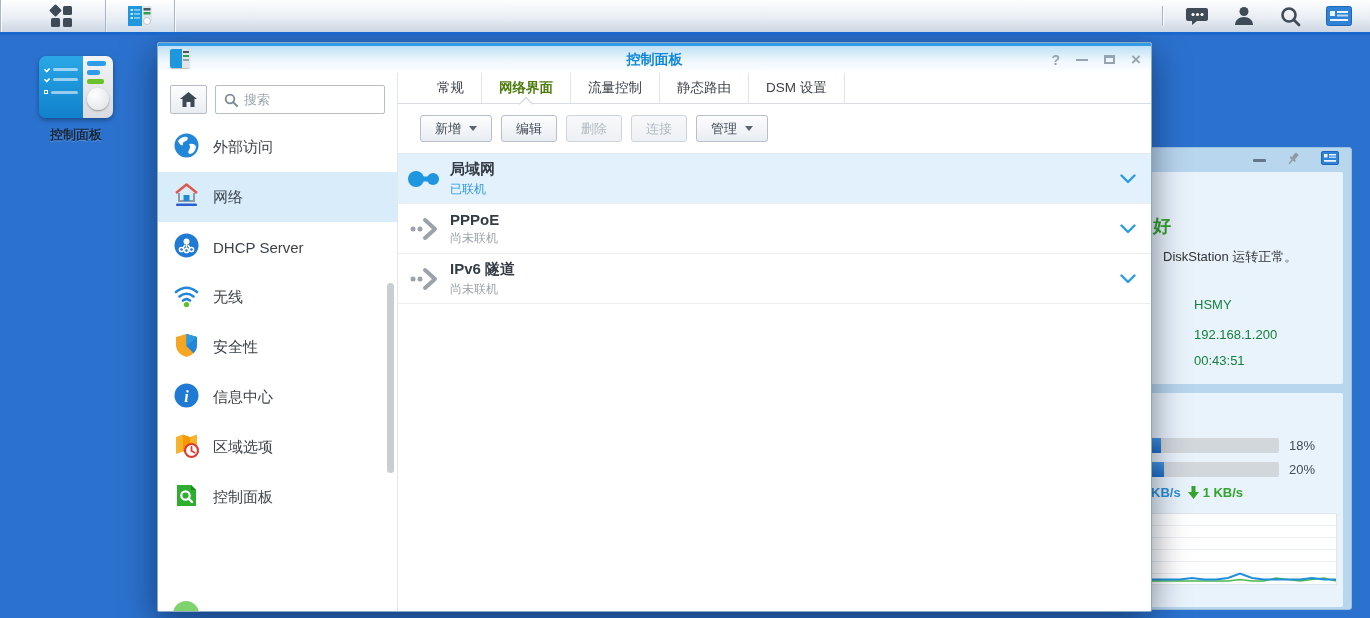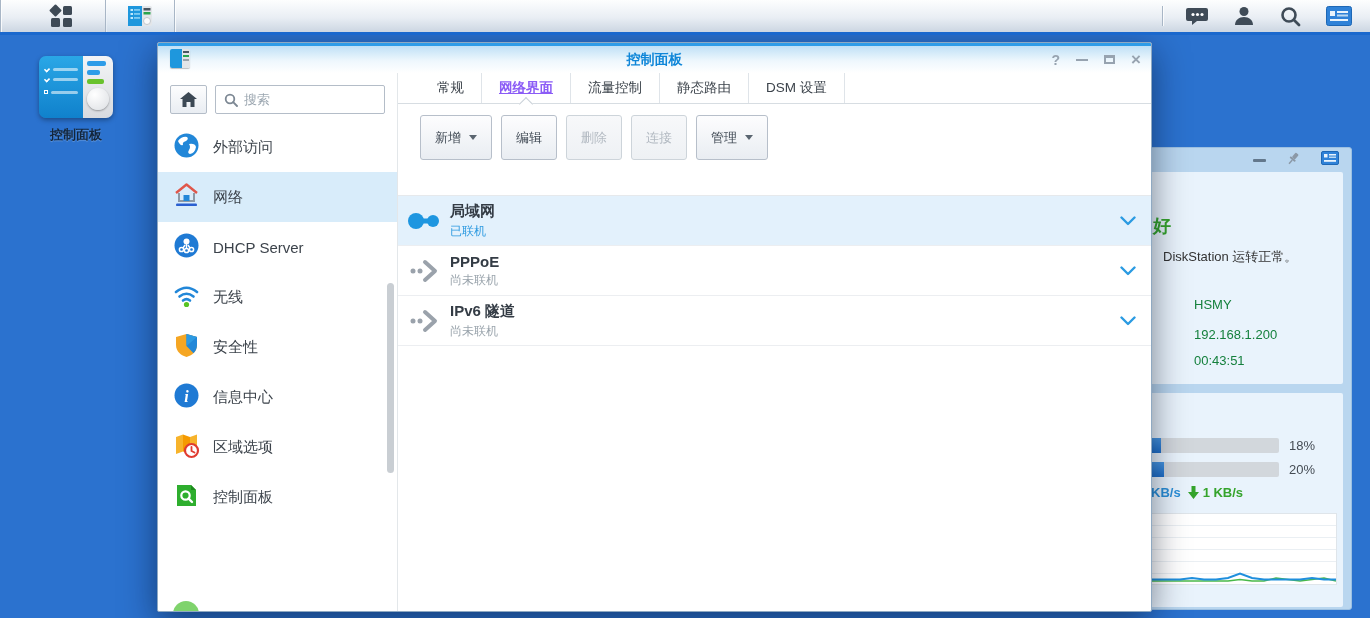--- a/index.html
+++ b/index.html
@@ -83,29 +83,29 @@
   .chev-up { width:8px; height:8px; border-left:2px solid #2a8fd8; border-top:2px solid #2a8fd8; transform:rotate(45deg) translateY(2px); }
   .sb-scroll { position:absolute; right:3px; top:210px; width:7px; height:190px; background:#c9ced3; border-radius:4px; }
   .sb-partial { position:absolute; left:15px; bottom:-16px; width:26px; height:26px; border-radius:50%; background:#7fd36c; }
 
   
   .content { flex:1; display:flex; flex-direction:column; min-width:0; }
   .tabsbar { height:31px; flex:0 0 31px; display:flex; align-items:stretch; padding-left:22px; border-bottom:1px solid #d7dde2; }
   .tab { position:relative; display:flex; align-items:center; padding:0 17px; font-size:13.5px; color:#3c434b; cursor:pointer; }
   .tab + .tab { border-left:1px solid #dfe4e9; }
   .tab.last-sep { border-right:1px solid #dfe4e9; }
-  .tab.active { color:#8b5cf6; font-weight:bold;text-decoration:underline; }
+  .tab.active { color:#4d7c0f; font-weight:bold; }
   .tab.active::after { content:""; position:absolute; left:50%; bottom:-6px; margin-left:-5px; width:9px; height:9px;
     background:#fff; border-left:1px solid #c9d1d8; border-top:1px solid #c9d1d8; transform:rotate(45deg); }
   .toolbar { display:flex; gap:9px; padding:11px 0 11px 22px; }
-  .btn { display:inline-flex; align-items:center; gap:8px; height:45px; padding:0 14px; font-size:13px; color:#414a55;
+  .btn { display:inline-flex; align-items:center; gap:8px; height:27px; padding:0 14px; font-size:13px; color:#414a55;
     border:1px solid #b7bfca; border-radius:3px; background:linear-gradient(#fdfdfe,#e9edf2); cursor:pointer; }
   .btn.disabled { color:#b3bac2; border-color:#cdd4da; background:linear-gradient(#f7f8fa,#eef1f4); cursor:default; }
   .btn .caret { width:0; height:0; border-left:4px solid transparent; border-right:4px solid transparent; border-top:5px solid #5a6570; }
-  .iflist { border-top:1px solid #e6e9ec;margin-top:24px; }
+  .iflist { border-top:1px solid #e6e9ec; }
   .ifrow { display:flex; align-items:center; height:50px; border-bottom:1px solid #eceef1; cursor:pointer; }
   .ifrow.sel { background:#e3f1fc; }
   .if-ic { width:52px; display:flex; justify-content:center; }
   .if-main { flex:1; }
   .if-name { font-size:15px; font-weight:bold; color:#343c45; }
   .if-status { font-size:12px; margin-top:2px; }
   .if-status.on { color:#2f9be0; } .if-status.off { color:#9aa4ac; }
   .if-chev { width:46px; display:flex; justify-content:center; cursor:pointer; }
 </style>
 </head>

